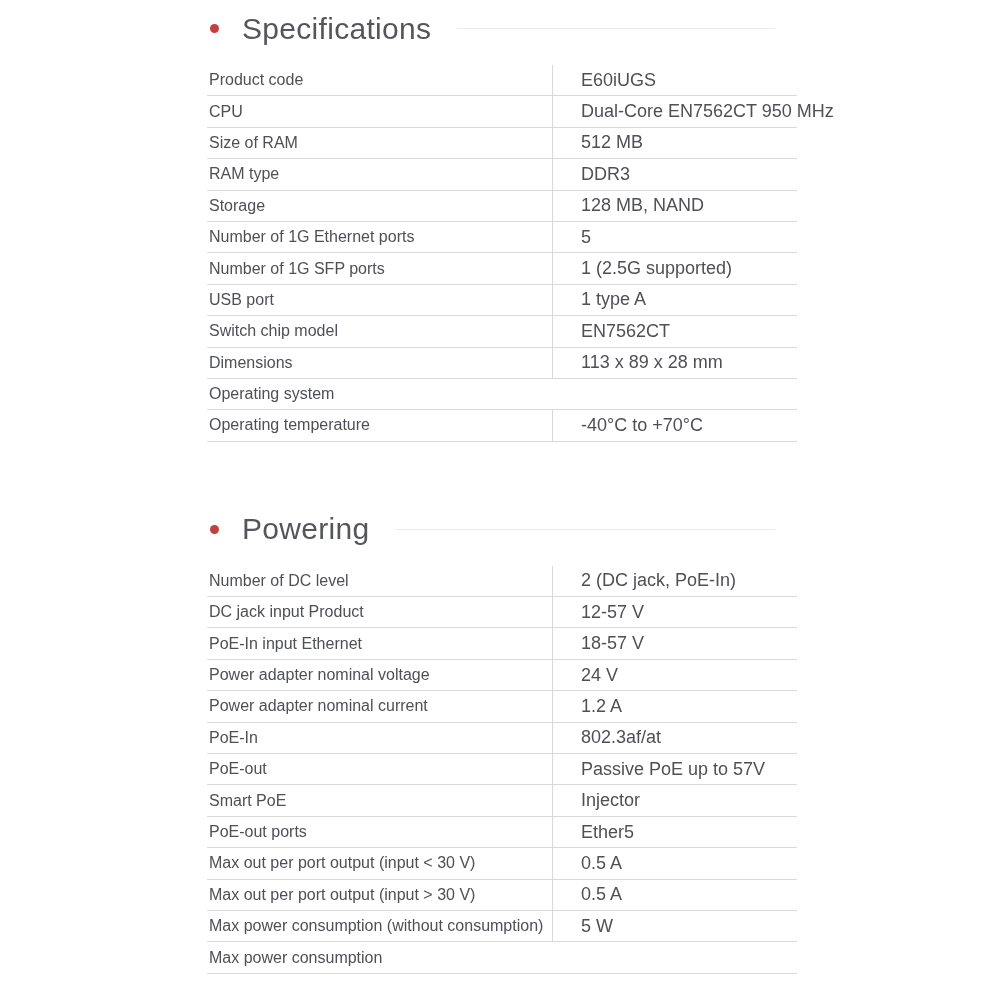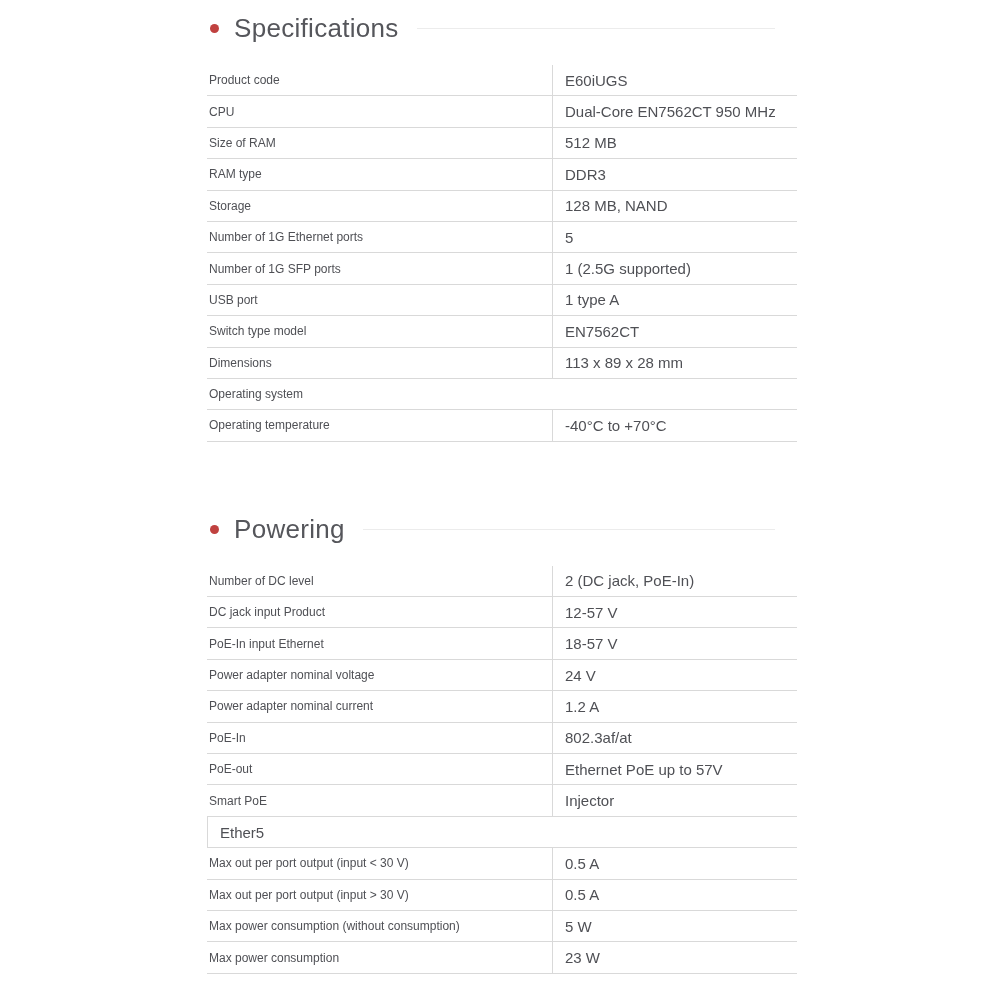--- a/index.html
+++ b/index.html
@@ -31,55 +31,55 @@
   }
   .bullet {
     width: 9px; height: 9px;
     border-radius: 50%;
     background: var(--accent);
     margin-left: 3px;
     margin-right: 15px;
     flex: 0 0 auto;
   }
   .section-title {
-    font-size: 26px;
+    font-size: 30px;
     font-weight: 500;
     color: var(--title);
     letter-spacing: 0.3px;
     white-space: nowrap;
-    margin: 0;
+    margin: 8px;
   }
   .header-line {
     flex: 1 1 auto;
     height: 1px;
     background: var(--headerline);
     margin-left: 18px;
     margin-right: 22px;
   }
   .spec-table {
     margin-top: 21px;
   }
   .spec-row {
     display: grid;
     grid-template-columns: 345px 1fr;
     height: 31.4px;
     border-bottom: 1px solid var(--divider);
   }
   .cell-label {
-    font-size: 12px;
+    font-size: 16px;
     padding-left: 2px;
     display: flex;
     align-items: center;
     white-space: nowrap;
     color: var(--text);
   }
   .cell-value {
-    font-size: 15px;
+    font-size: 18px;
     border-left: 1px solid var(--divider);
-    padding-left: 12px;
+    padding-left: 28px;
     display: flex;
     align-items: center;
     white-space: nowrap;
     color: var(--text);
   }
   .section-powering {
     margin-top: 72px;
   }
 </style>
 </head>
@@ -120,21 +120,21 @@
         </div>
         <div class="spec-row">
           <div class="cell-label">Number of 1G SFP ports</div>
           <div class="cell-value">1 (2.5G supported)</div>
         </div>
         <div class="spec-row">
           <div class="cell-label">USB port</div>
           <div class="cell-value">1 type A</div>
         </div>
         <div class="spec-row">
-          <div class="cell-label">Switch type model</div>
+          <div class="cell-label">Switch chip model</div>
           <div class="cell-value">EN7562CT</div>
         </div>
         <div class="spec-row">
           <div class="cell-label">Dimensions</div>
           <div class="cell-value">113 x 89 x 28 mm</div>
         </div>
         <div class="spec-row">
           <div class="cell-label">Operating system</div>
         </div>
         <div class="spec-row">
@@ -170,41 +170,41 @@
         <div class="spec-row">
           <div class="cell-label">Power adapter nominal current</div>
           <div class="cell-value">1.2 A</div>
         </div>
         <div class="spec-row">
           <div class="cell-label">PoE-In</div>
           <div class="cell-value">802.3af/at</div>
         </div>
         <div class="spec-row">
           <div class="cell-label">PoE-out</div>
-          <div class="cell-value">Ethernet PoE up to 57V</div>
+          <div class="cell-value">Passive PoE up to 57V</div>
         </div>
         <div class="spec-row">
           <div class="cell-label">Smart PoE</div>
           <div class="cell-value">Injector</div>
         </div>
         <div class="spec-row">
+          <div class="cell-label">PoE-out ports</div>
           <div class="cell-value">Ether5</div>
         </div>
         <div class="spec-row">
           <div class="cell-label">Max out per port output (input &lt; 30 V)</div>
           <div class="cell-value">0.5 A</div>
         </div>
         <div class="spec-row">
           <div class="cell-label">Max out per port output (input &gt; 30 V)</div>
           <div class="cell-value">0.5 A</div>
         </div>
         <div class="spec-row">
           <div class="cell-label">Max power consumption (without consumption)</div>
           <div class="cell-value">5 W</div>
         </div>
         <div class="spec-row">
           <div class="cell-label">Max power consumption</div>
-          <div class="cell-value">23 W</div>
         </div>
       </div>
   </section>
 
 </div>
 
 </body></html>

